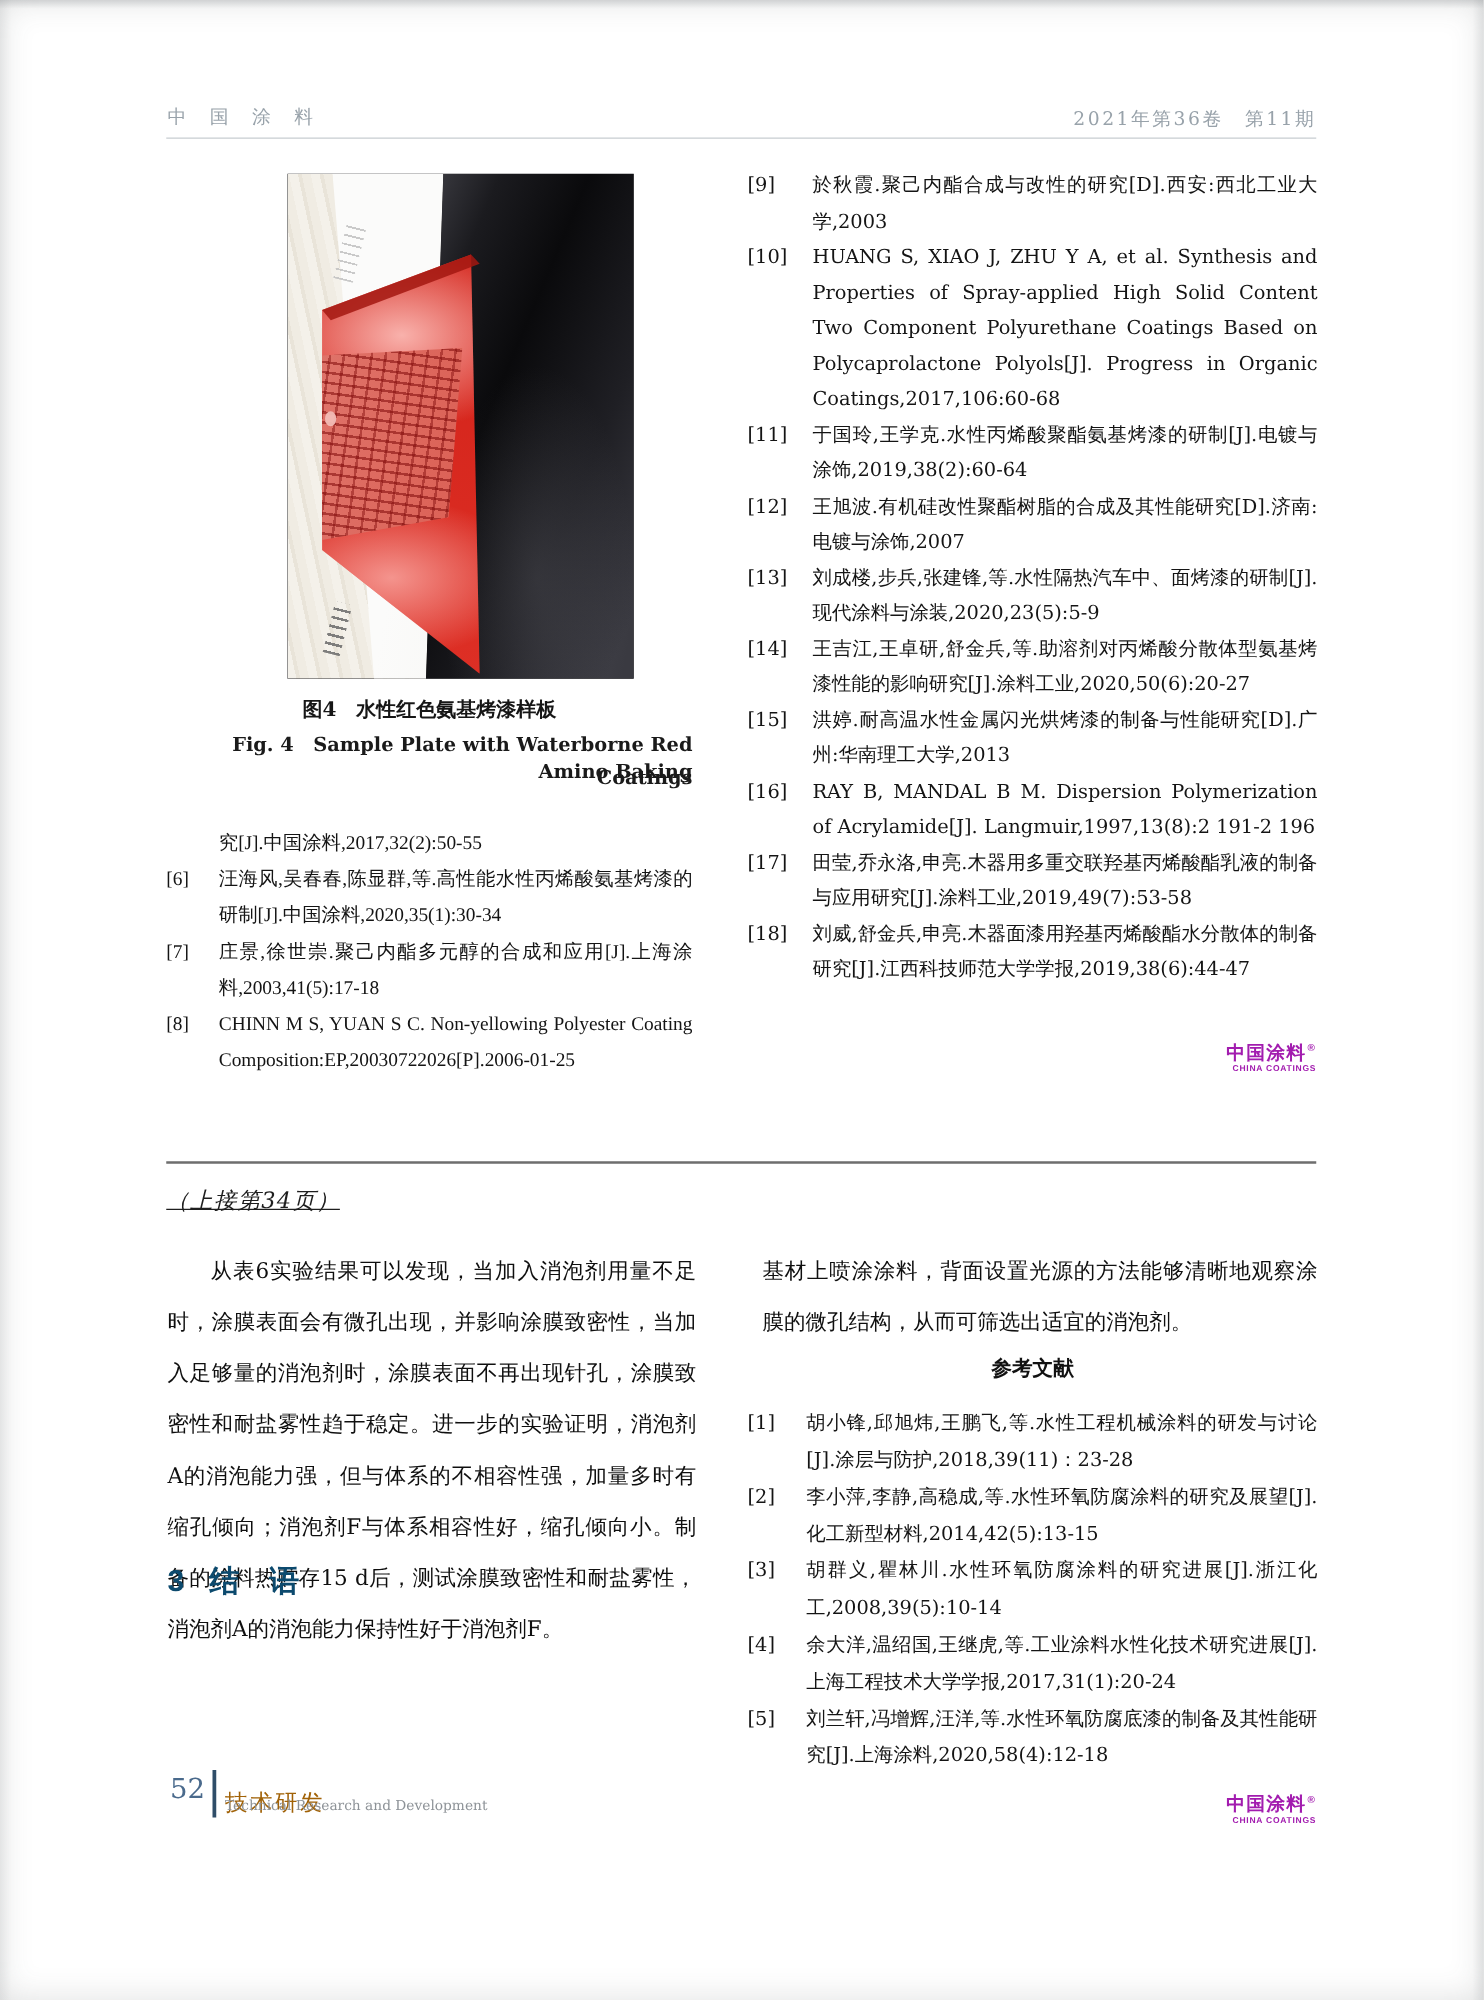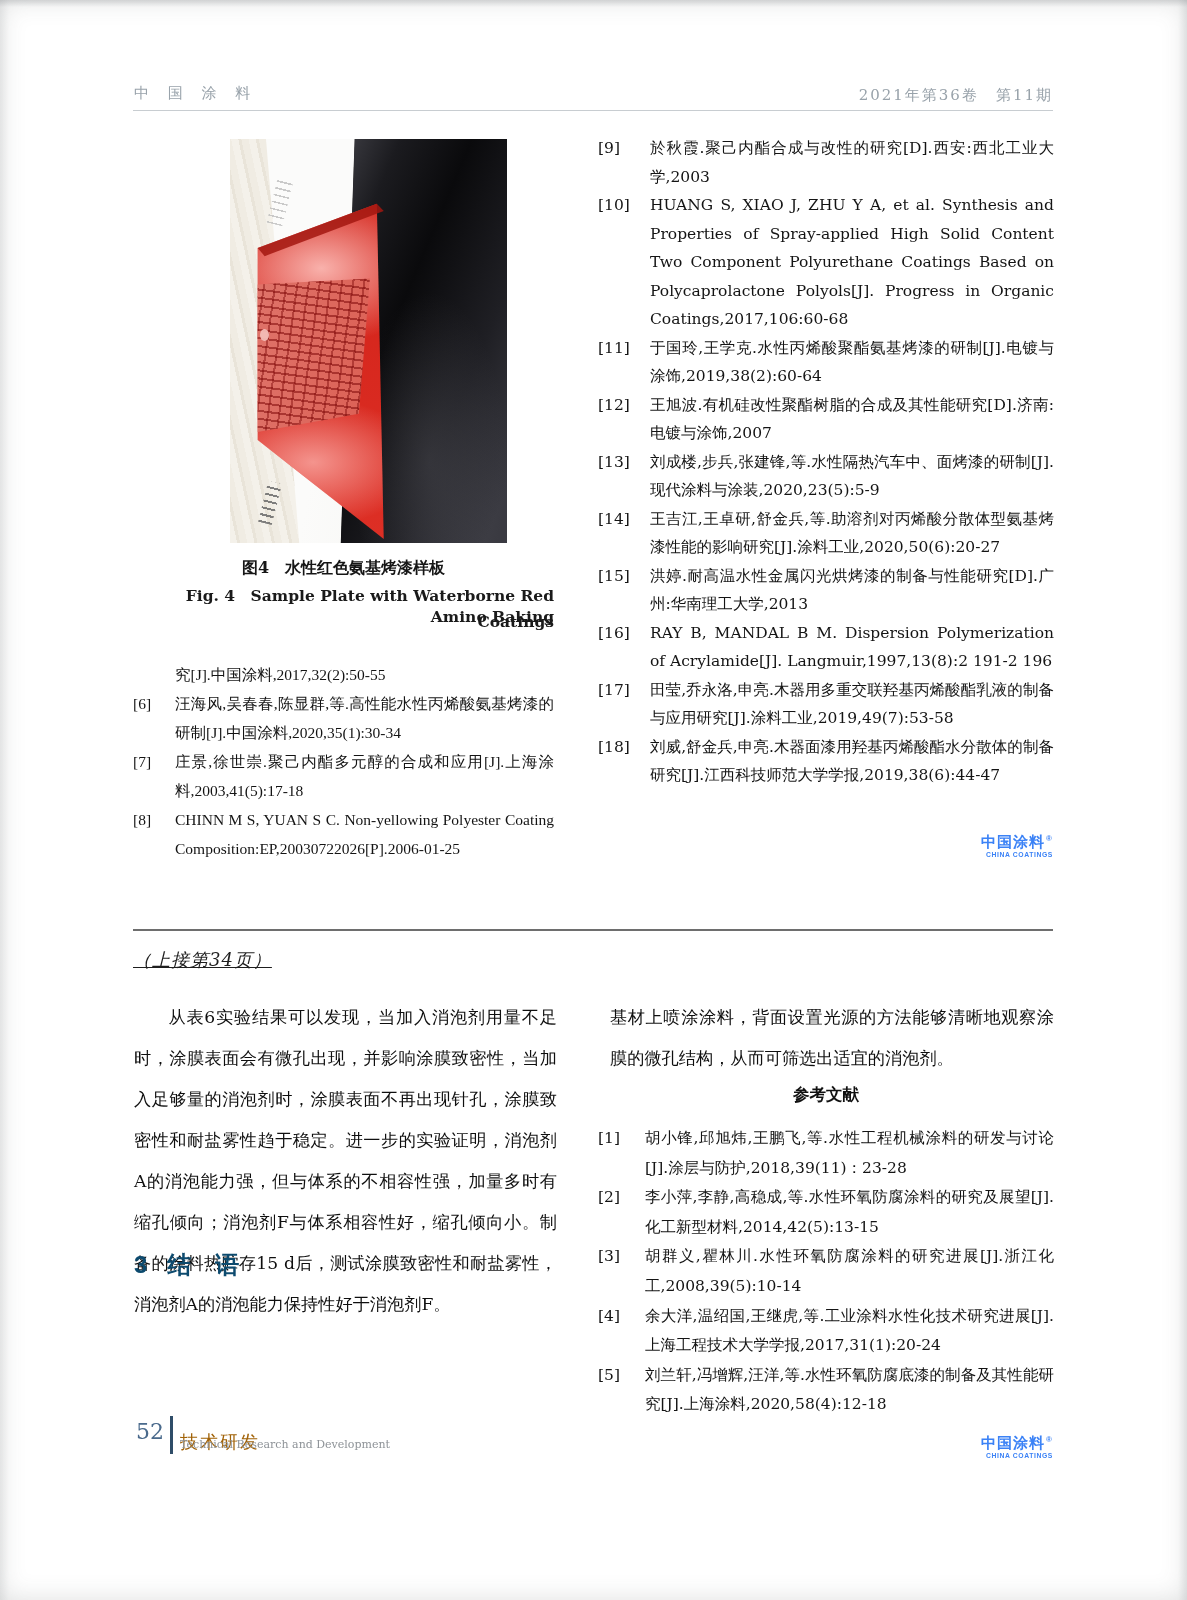--- a/index.html
+++ b/index.html
@@ -71,21 +71,21 @@
   .refs-right  { position:absolute; left:598px; top:134px;  width:456px; line-height:28.5px; }
   .refs-bottom { position:absolute; left:598px; top:1124px; width:456px; line-height:29.6px; }
   .ref { position:relative; }
   .refs-left .ref   { padding-left:42px; }
   .refs-right .ref  { padding-left:52px; }
   .refs-bottom .ref { padding-left:47px; }
   .ref .num { position:absolute; left:0; }
 
   
   .logo { position:absolute; right:134px; width:110px; text-align:right;
-    font-family:"Liberation Sans","DejaVu Sans",sans-serif; color:#3b82f6; }
+    font-family:"Liberation Sans","DejaVu Sans",sans-serif; color:#a21caf; }
   .logo .zh { font-size:15px; font-weight:bold; letter-spacing:1px; line-height:16px; }
   .logo .reg { font-size:8px; vertical-align:super; margin-left:1px; }
   .logo .en { font-size:6.8px; font-weight:bold; letter-spacing:.6px; margin-top:1px; }
   .logo-1 { top:831px; }
   .logo-2 { top:1432px; }
 
   
   .divider { position:absolute; left:133px; right:134px; top:929px; height:1.5px; background:#6e6e6e; }
   .cont-note { position:absolute; left:133px; top:948px; font-size:18px; font-style:italic; letter-spacing:1px; color:#1e1e1e;text-decoration:underline; }
 

